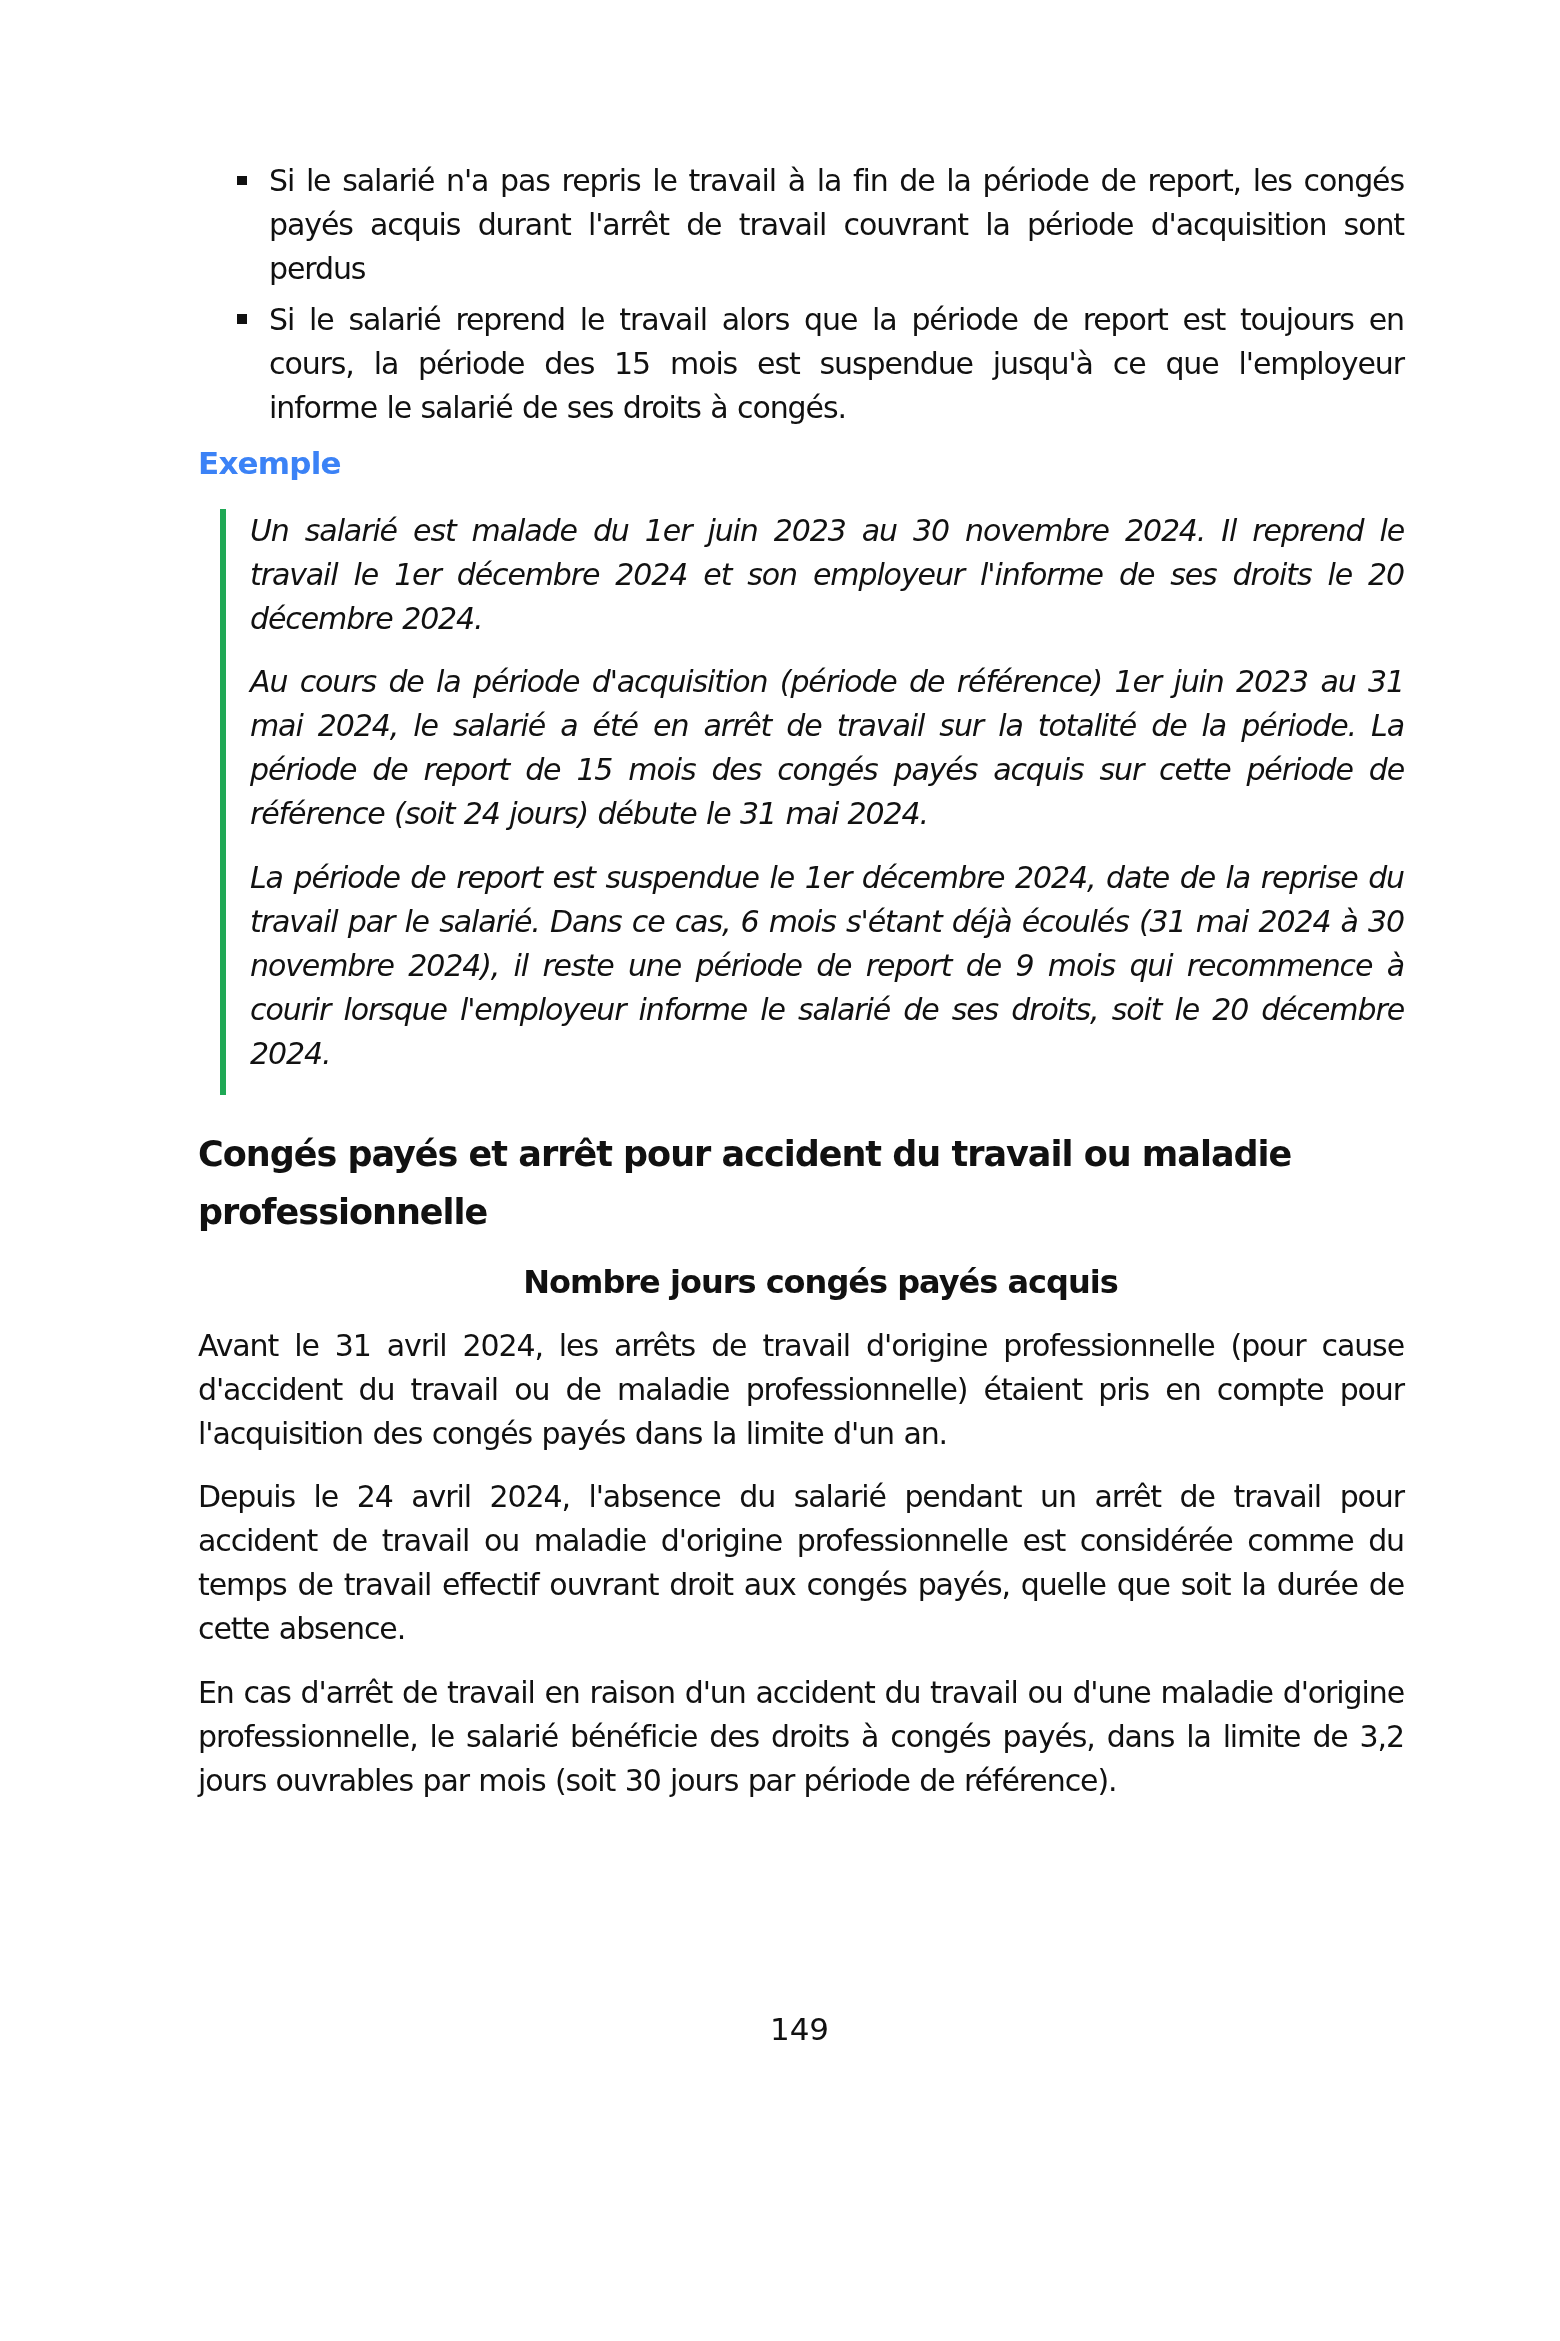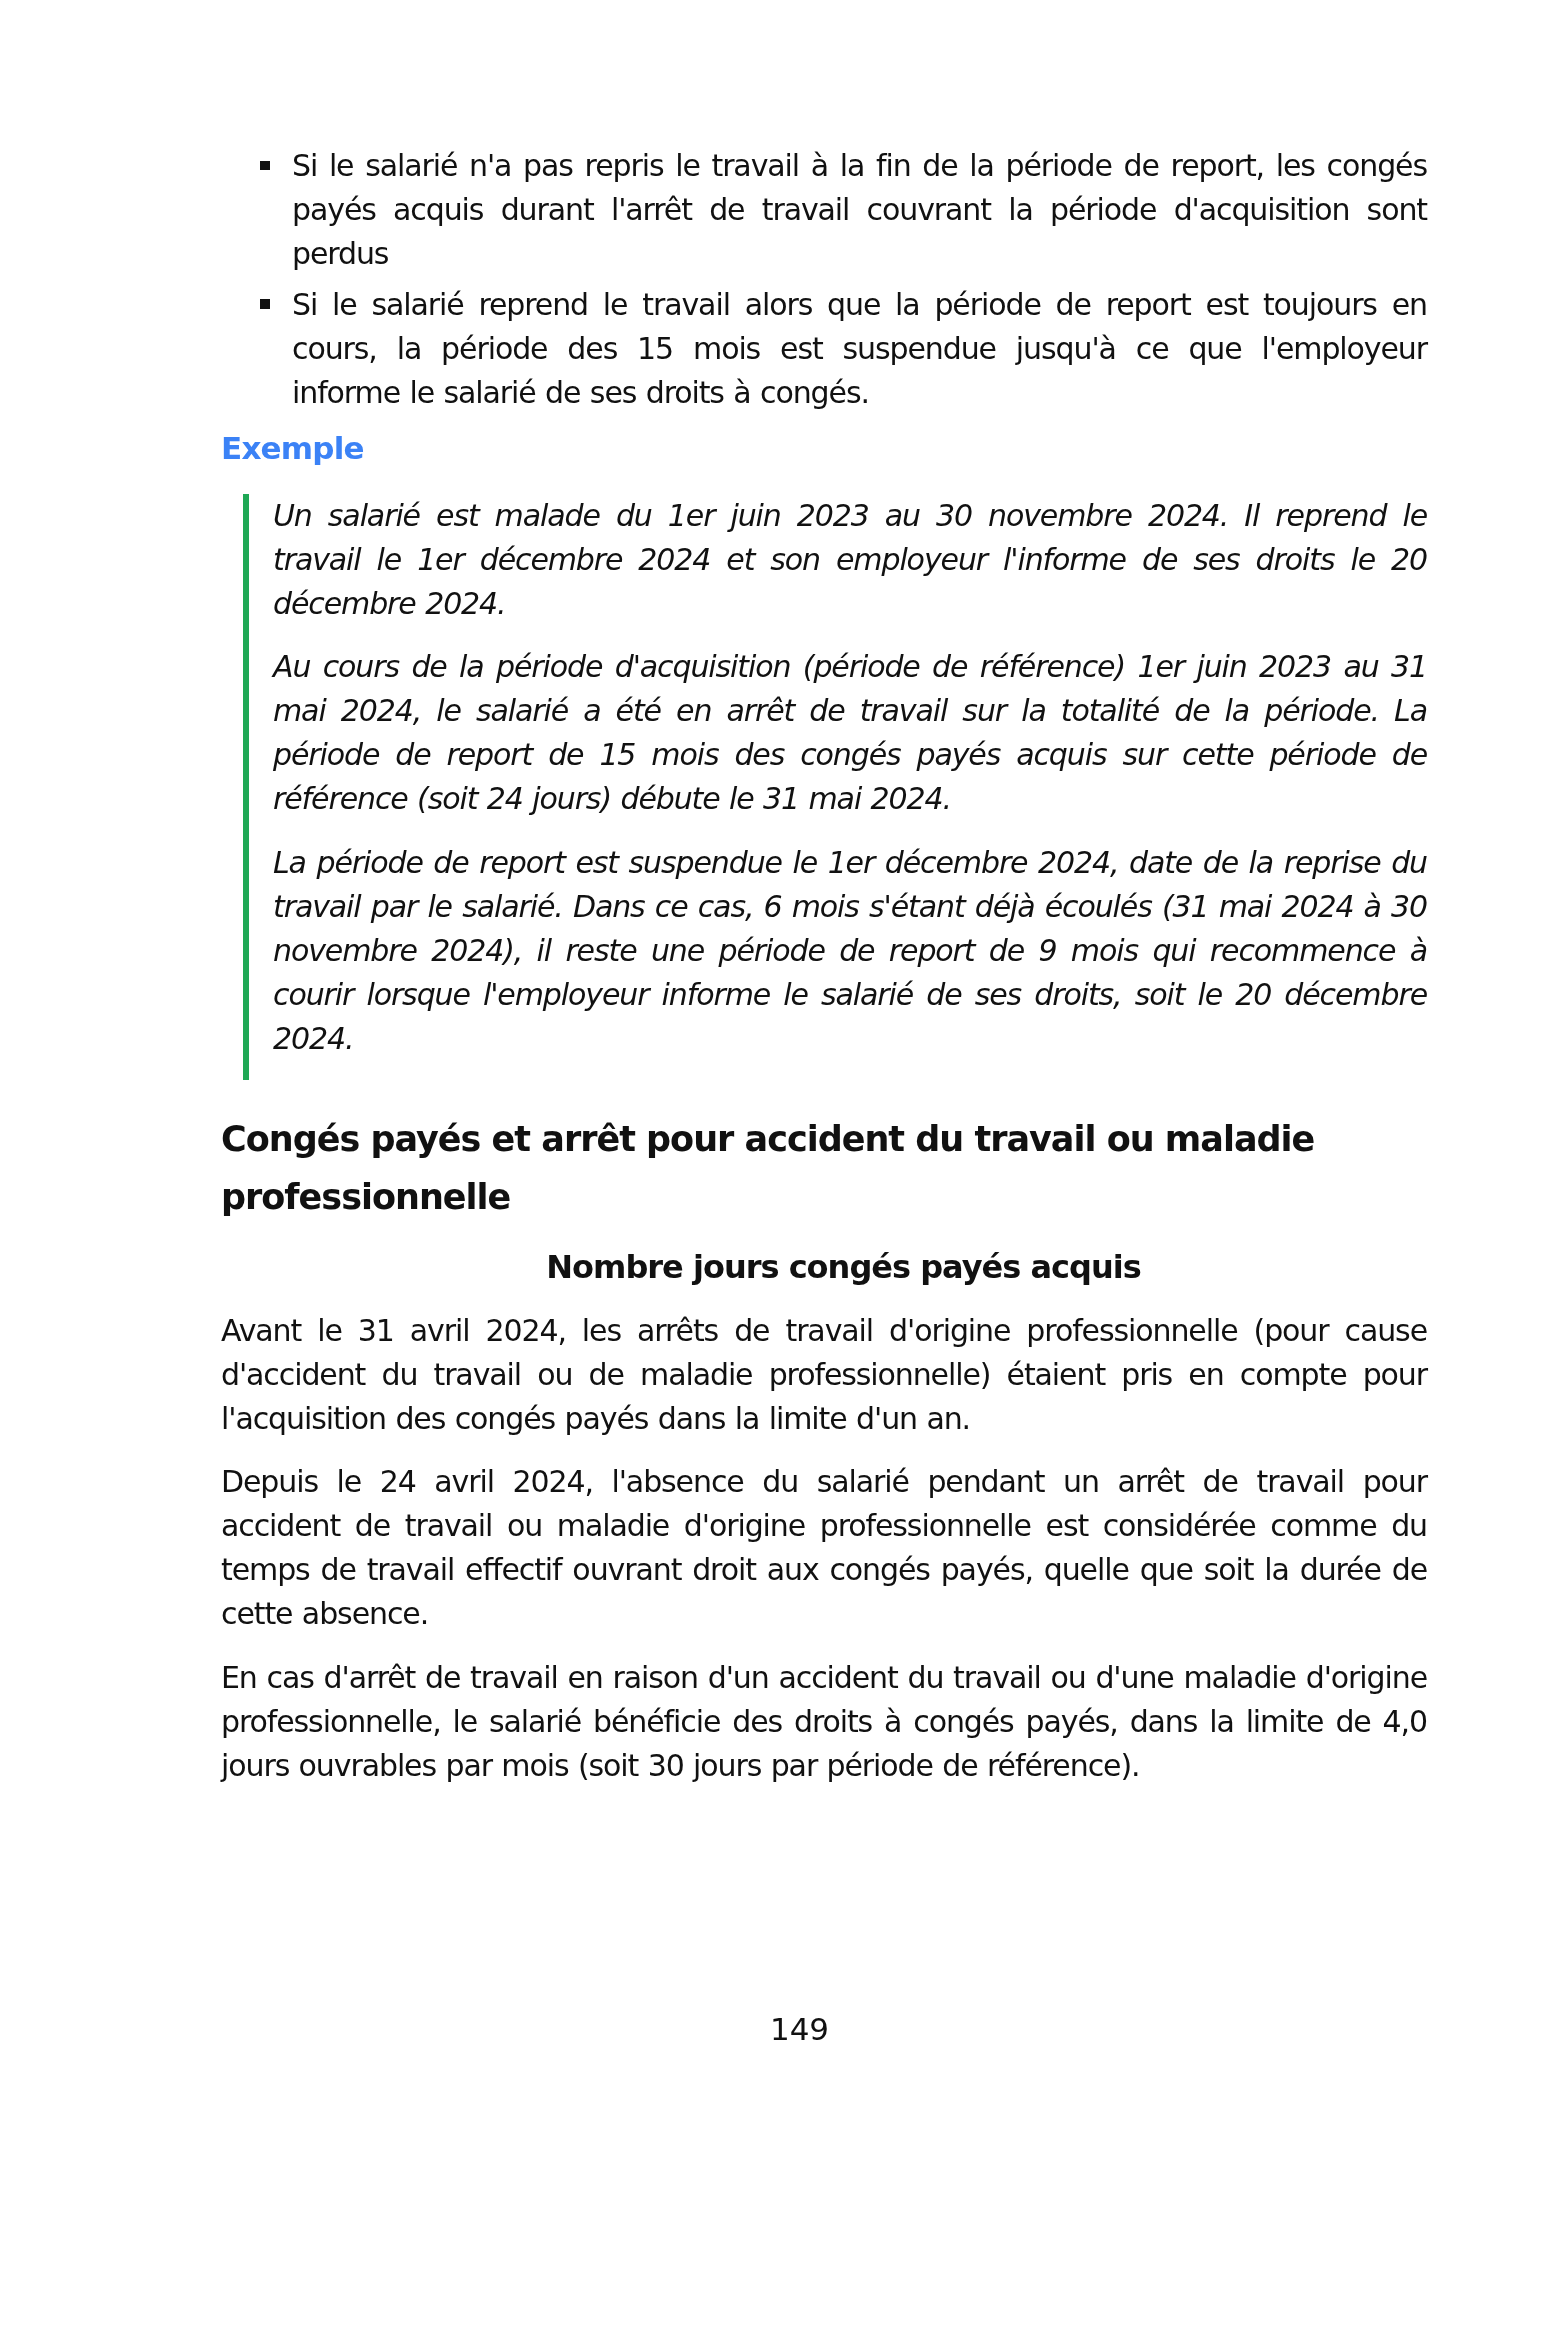--- a/index.html
+++ b/index.html
@@ -1,18 +1,18 @@
 <!DOCTYPE html>
 <html><head>
 <meta charset="utf-8">
 <style>
   html, body { margin: 0; padding: 0; background: #ffffff; }
   body { width: 1560px; height: 2342px; position: relative; overflow: hidden;
          font-family: "DejaVu Sans", sans-serif; color: #111; }
-  .page { position: absolute; left: 198px; top: 144px; width: 1206px; margin-left: 23px; }
+  .page { position: absolute; left: 198px; top: 159px; width: 1206px; }
   .txt { font-size: 30px; line-height: 44px; text-align: justify; letter-spacing: -1.1px; word-spacing: 1px; }
   ul.bullets { list-style: none; margin: 0; padding: 0; }
   ul.bullets li { position: relative; padding-left: 71px; margin-bottom: 6.8px; }
   ul.bullets li .bullet { position: absolute; left: 39px; top: 16.6px; width: 9.8px; height: 9.8px; background: #111; }
   .example-label { font-weight: bold; color: #3b82f6; font-size: 31px; line-height: 44px; margin-top: 11.7px; letter-spacing: -0.8px; }
   .example-block { position: relative; margin-top: 23.4px; padding-left: 52px; }
   .example-block .bar { position: absolute; left: 21.5px; top: 0; bottom: -19.5px; width: 6.8px; background: #1FA855; }
   .example-block p { font-style: italic; margin: 0 0 19.5px 0; }
   .h2 { font-weight: bold; font-size: 35px; line-height: 58px; margin-top: 49px; letter-spacing: -1px; }
   .h3 { font-weight: bold; font-size: 32px; line-height: 44px; text-align: center; margin-top: 19.5px; letter-spacing: -1px; padding-left: 39px; }
@@ -42,18 +42,18 @@
     <p>Au cours de la période d'acquisition (période de référence) 1er juin 2023 au 31 mai 2024, le salarié a été en arrêt de travail sur la totalité de la période. La période de report de 15 mois des congés payés acquis sur cette période de référence (soit 24 jours) débute le 31 mai 2024.</p>
     <p>La période de report est suspendue le 1er décembre 2024, date de la reprise du travail par le salarié. Dans ce cas, 6 mois s'étant déjà écoulés (31 mai 2024 à 30 novembre 2024), il reste une période de report de 9 mois qui recommence à courir lorsque l'employeur informe le salarié de ses droits, soit le 20 décembre 2024.</p>
   </div>
 
   <div class="h2">Congés payés et arrêt pour accident du travail ou maladie professionnelle</div>
   <div class="h3">Nombre jours congés payés acquis</div>
 
   <div class="body txt">
     <p>Avant le 31 avril 2024, les arrêts de travail d'origine professionnelle (pour cause d'accident du travail ou de maladie professionnelle) étaient pris en compte pour l'acquisition des congés payés dans la limite d'un an.</p>
     <p>Depuis le 24 avril 2024, l'absence du salarié pendant un arrêt de travail pour accident de travail ou maladie d'origine professionnelle est considérée comme du temps de travail effectif ouvrant droit aux congés payés, quelle que soit la durée de cette absence.</p>
-    <p>En cas d'arrêt de travail en raison d'un accident du travail ou d'une maladie d'origine professionnelle, le salarié bénéficie des droits à congés payés, dans la limite de 4,0 jours ouvrables par mois (soit 30 jours par période de référence).</p>
+    <p>En cas d'arrêt de travail en raison d'un accident du travail ou d'une maladie d'origine professionnelle, le salarié bénéficie des droits à congés payés, dans la limite de 3,2 jours ouvrables par mois (soit 30 jours par période de référence).</p>
   </div>
 </div>
 
 <div class="page-number">149</div>
 
 
 </body></html>

